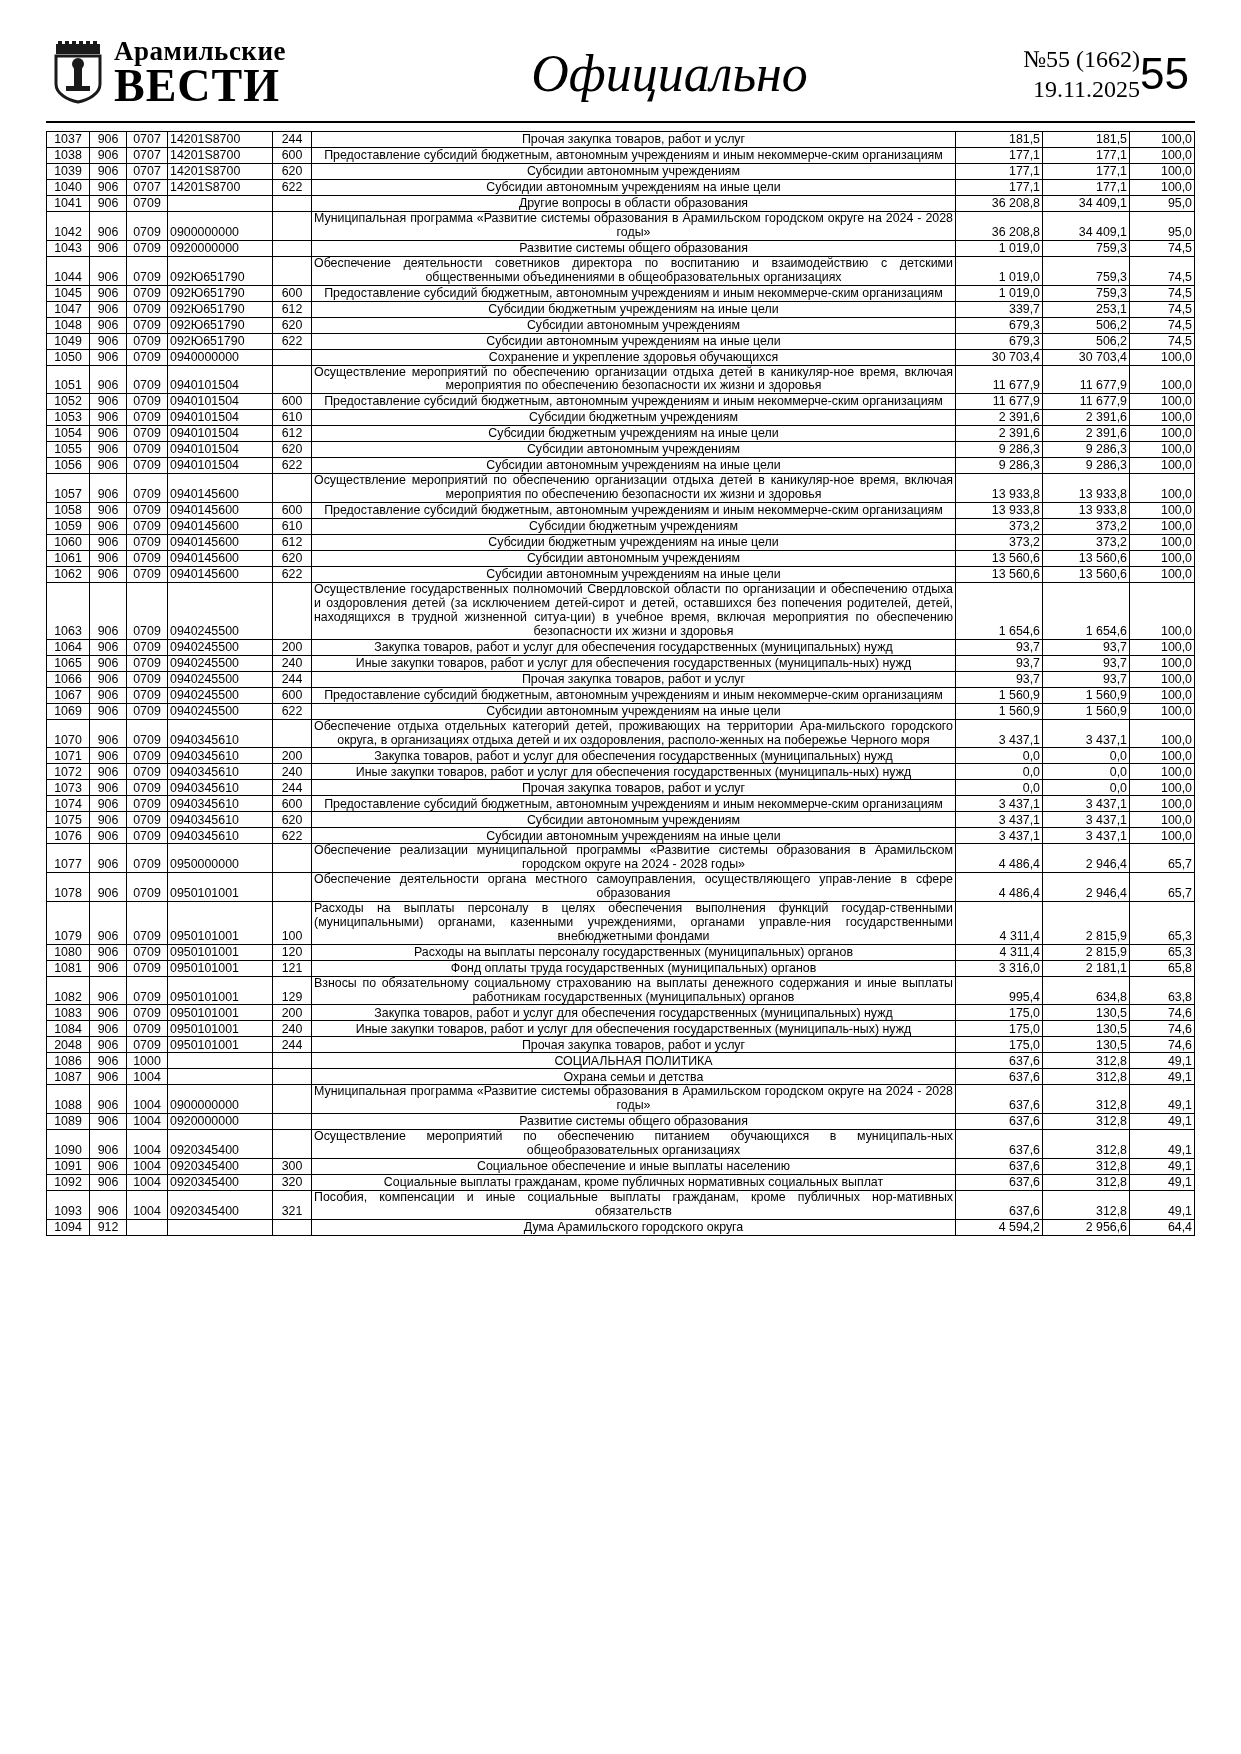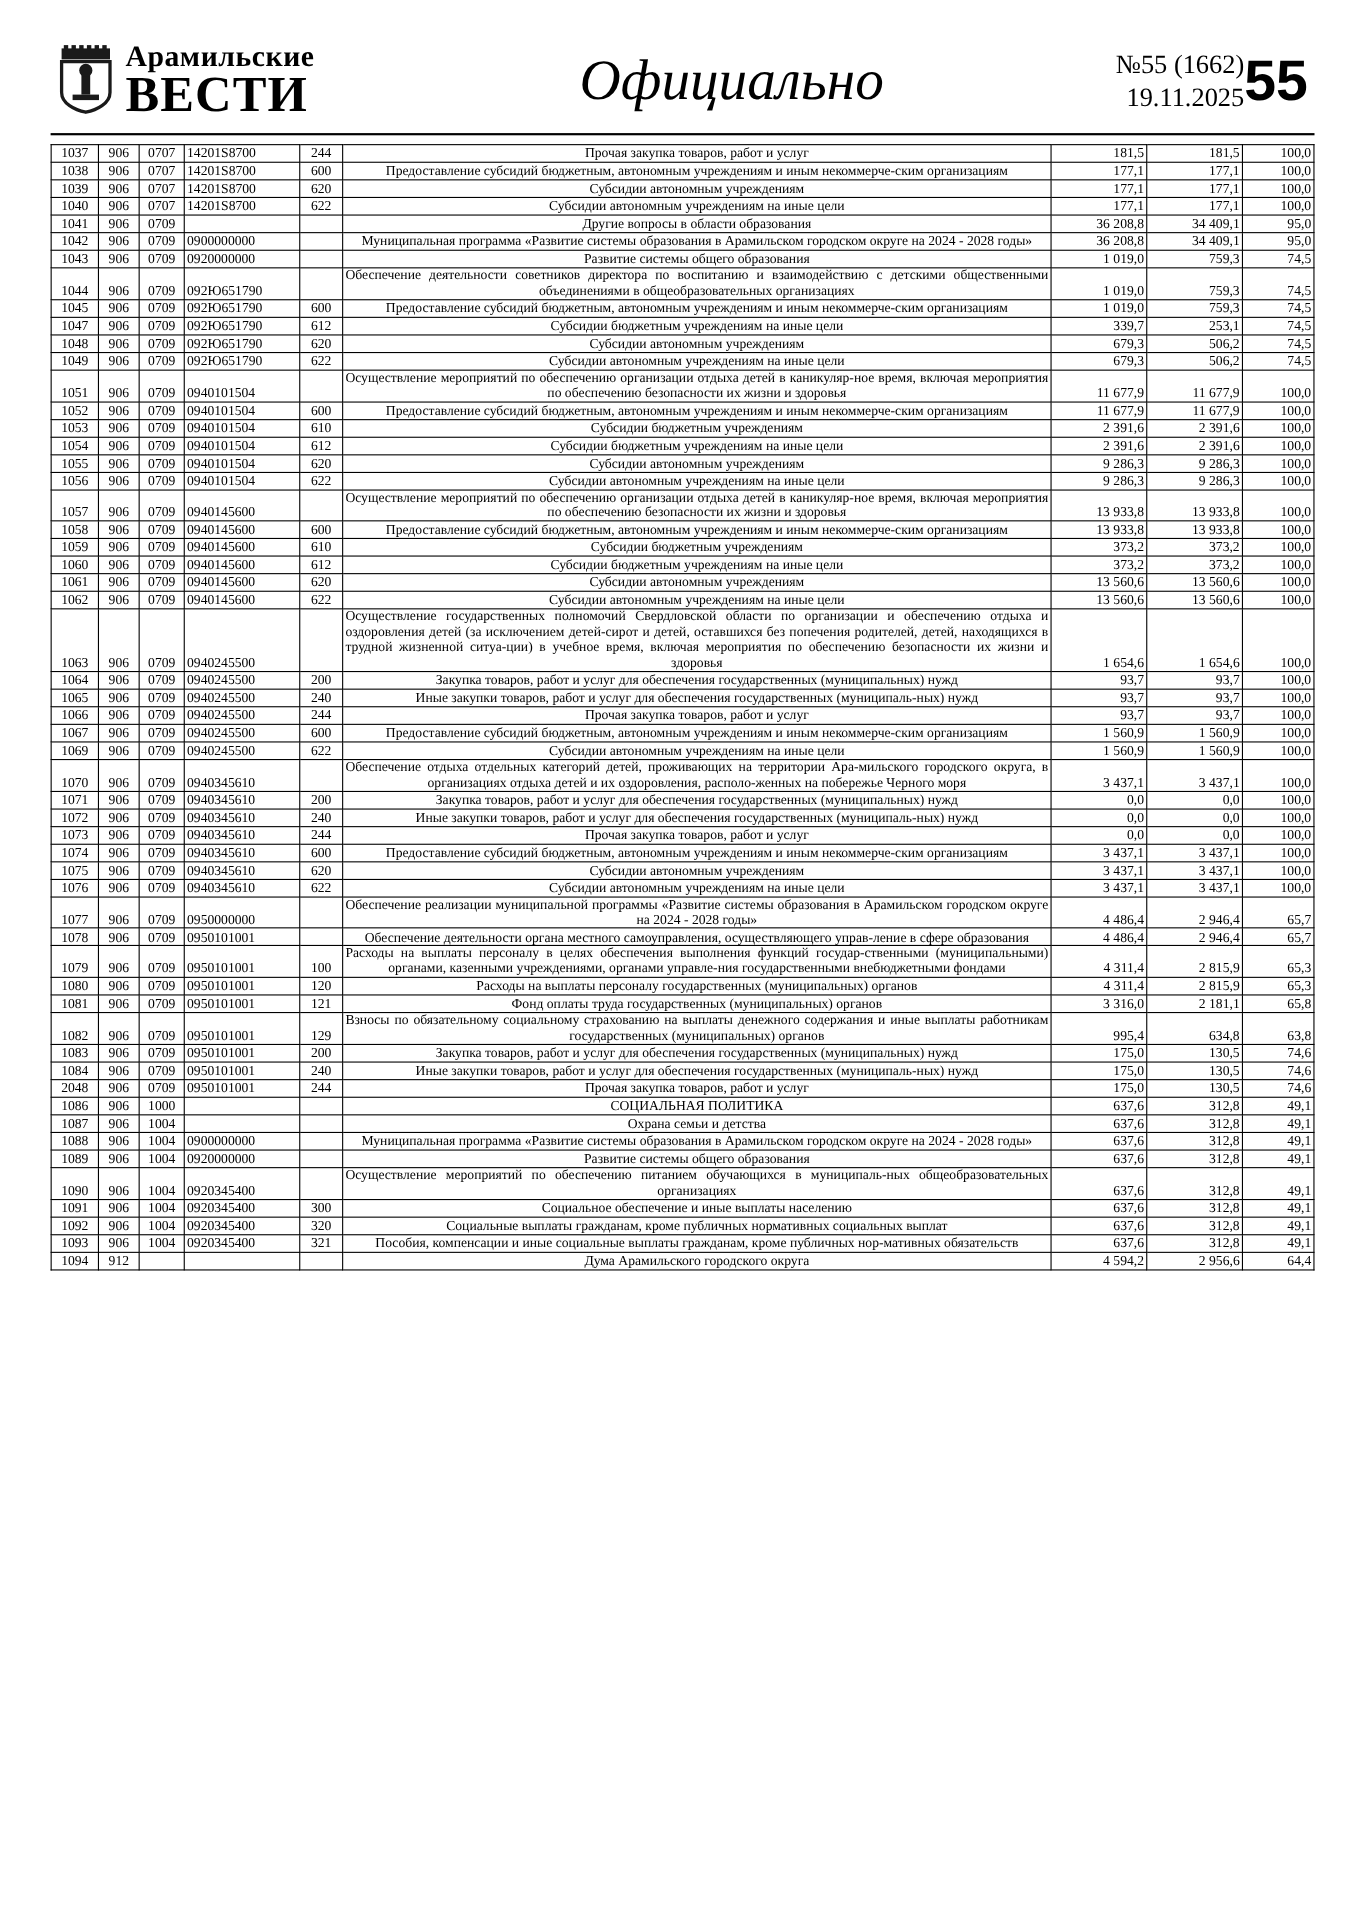--- a/index.html
+++ b/index.html
@@ -64,33 +64,33 @@
     text-align: center;
   }
   .issue-block {
     text-align: right;
     font-family: "Liberation Serif", serif;
     font-size: 24px;
     line-height: 1.25;
   }
   .page-number {
     font-family: "Liberation Sans", sans-serif;
-    font-weight: bold;
-    font-size: 52px;
+    font-weight: normal;
+    font-size: 44px;
     line-height: 1;
   }
   .rule {
     border-top: 2px solid #000;
     margin: 4px 0 8px 0;
   }
   
   table.budget {
     width: 100%;
     border-collapse: collapse;
-    font-family: Liberation Serif, serif;
+    font-family: Liberation Sans, sans-serif;
     font-size: 12.4px;
     line-height: 1.12;
     table-layout: fixed;
     padding-left: 32px;
   }
   table.budget td {
     border: 1px solid #000;
     padding: 0 2px;
     vertical-align: bottom;
     height: 15px;
@@ -275,20 +275,31 @@
           <td class="c-vedom">906</td>
           <td class="c-razd">0709</td>
           <td class="c-cel">092Ю651790</td>
           <td class="c-vid">622</td>
           <td class="c-name">Субсидии автономным учреждениям на иные цели</td>
           <td class="c-val">679,3</td>
           <td class="c-val">506,2</td>
           <td class="c-pct">74,5</td>
         </tr>
         <tr>
+          <td class="c-num">1050</td>
+          <td class="c-vedom">906</td>
+          <td class="c-razd">0709</td>
+          <td class="c-cel">0940000000</td>
+          <td class="c-vid"></td>
+          <td class="c-name">Сохранение и укрепление здоровья обучающихся</td>
+          <td class="c-val">30 703,4</td>
+          <td class="c-val">30 703,4</td>
+          <td class="c-pct">100,0</td>
+        </tr>
+        <tr>
           <td class="c-num">1051</td>
           <td class="c-vedom">906</td>
           <td class="c-razd">0709</td>
           <td class="c-cel">0940101504</td>
           <td class="c-vid"></td>
           <td class="c-name just">Осуществление мероприятий по обеспечению организации отдыха детей в каникуляр-ное время, включая мероприятия по обеспечению безопасности их жизни и здоровья</td>
           <td class="c-val">11 677,9</td>
           <td class="c-val">11 677,9</td>
           <td class="c-pct">100,0</td>
         </tr>

